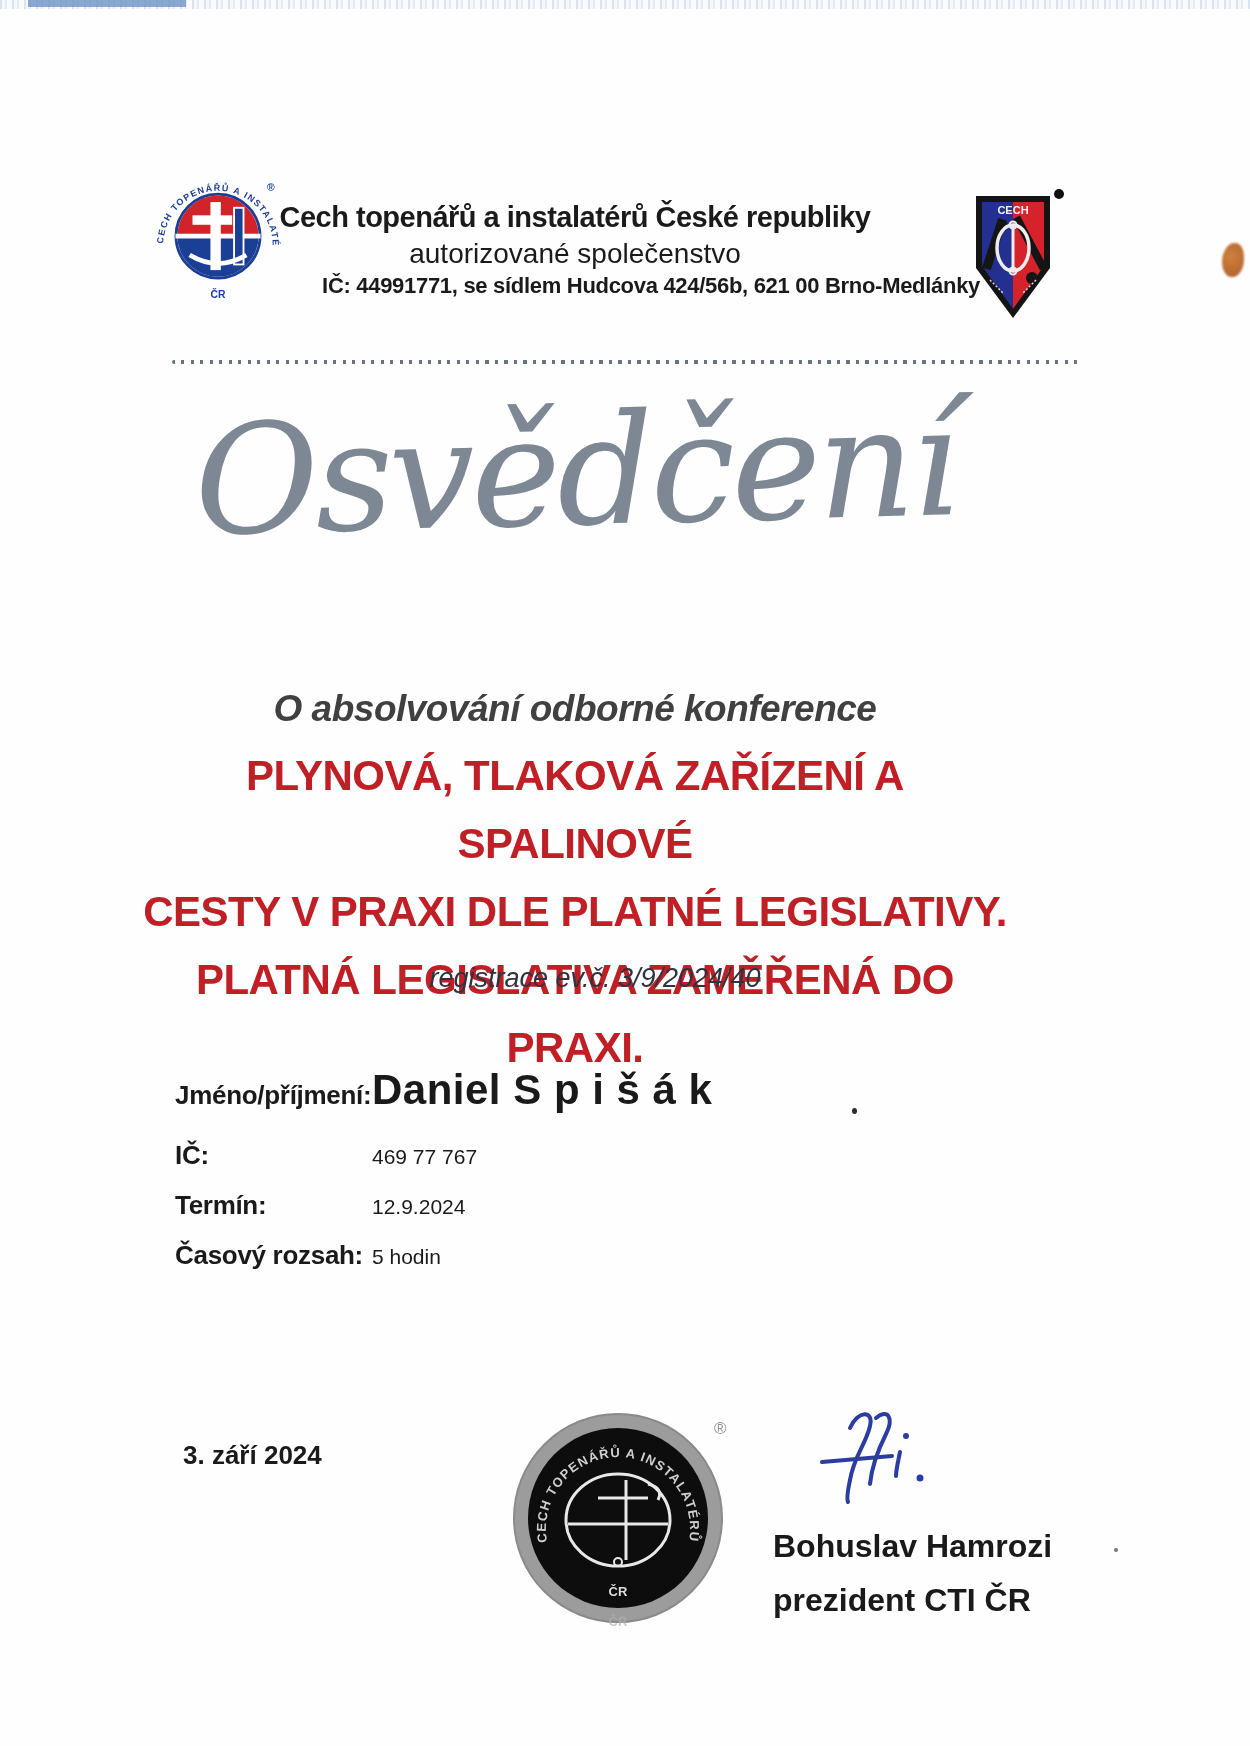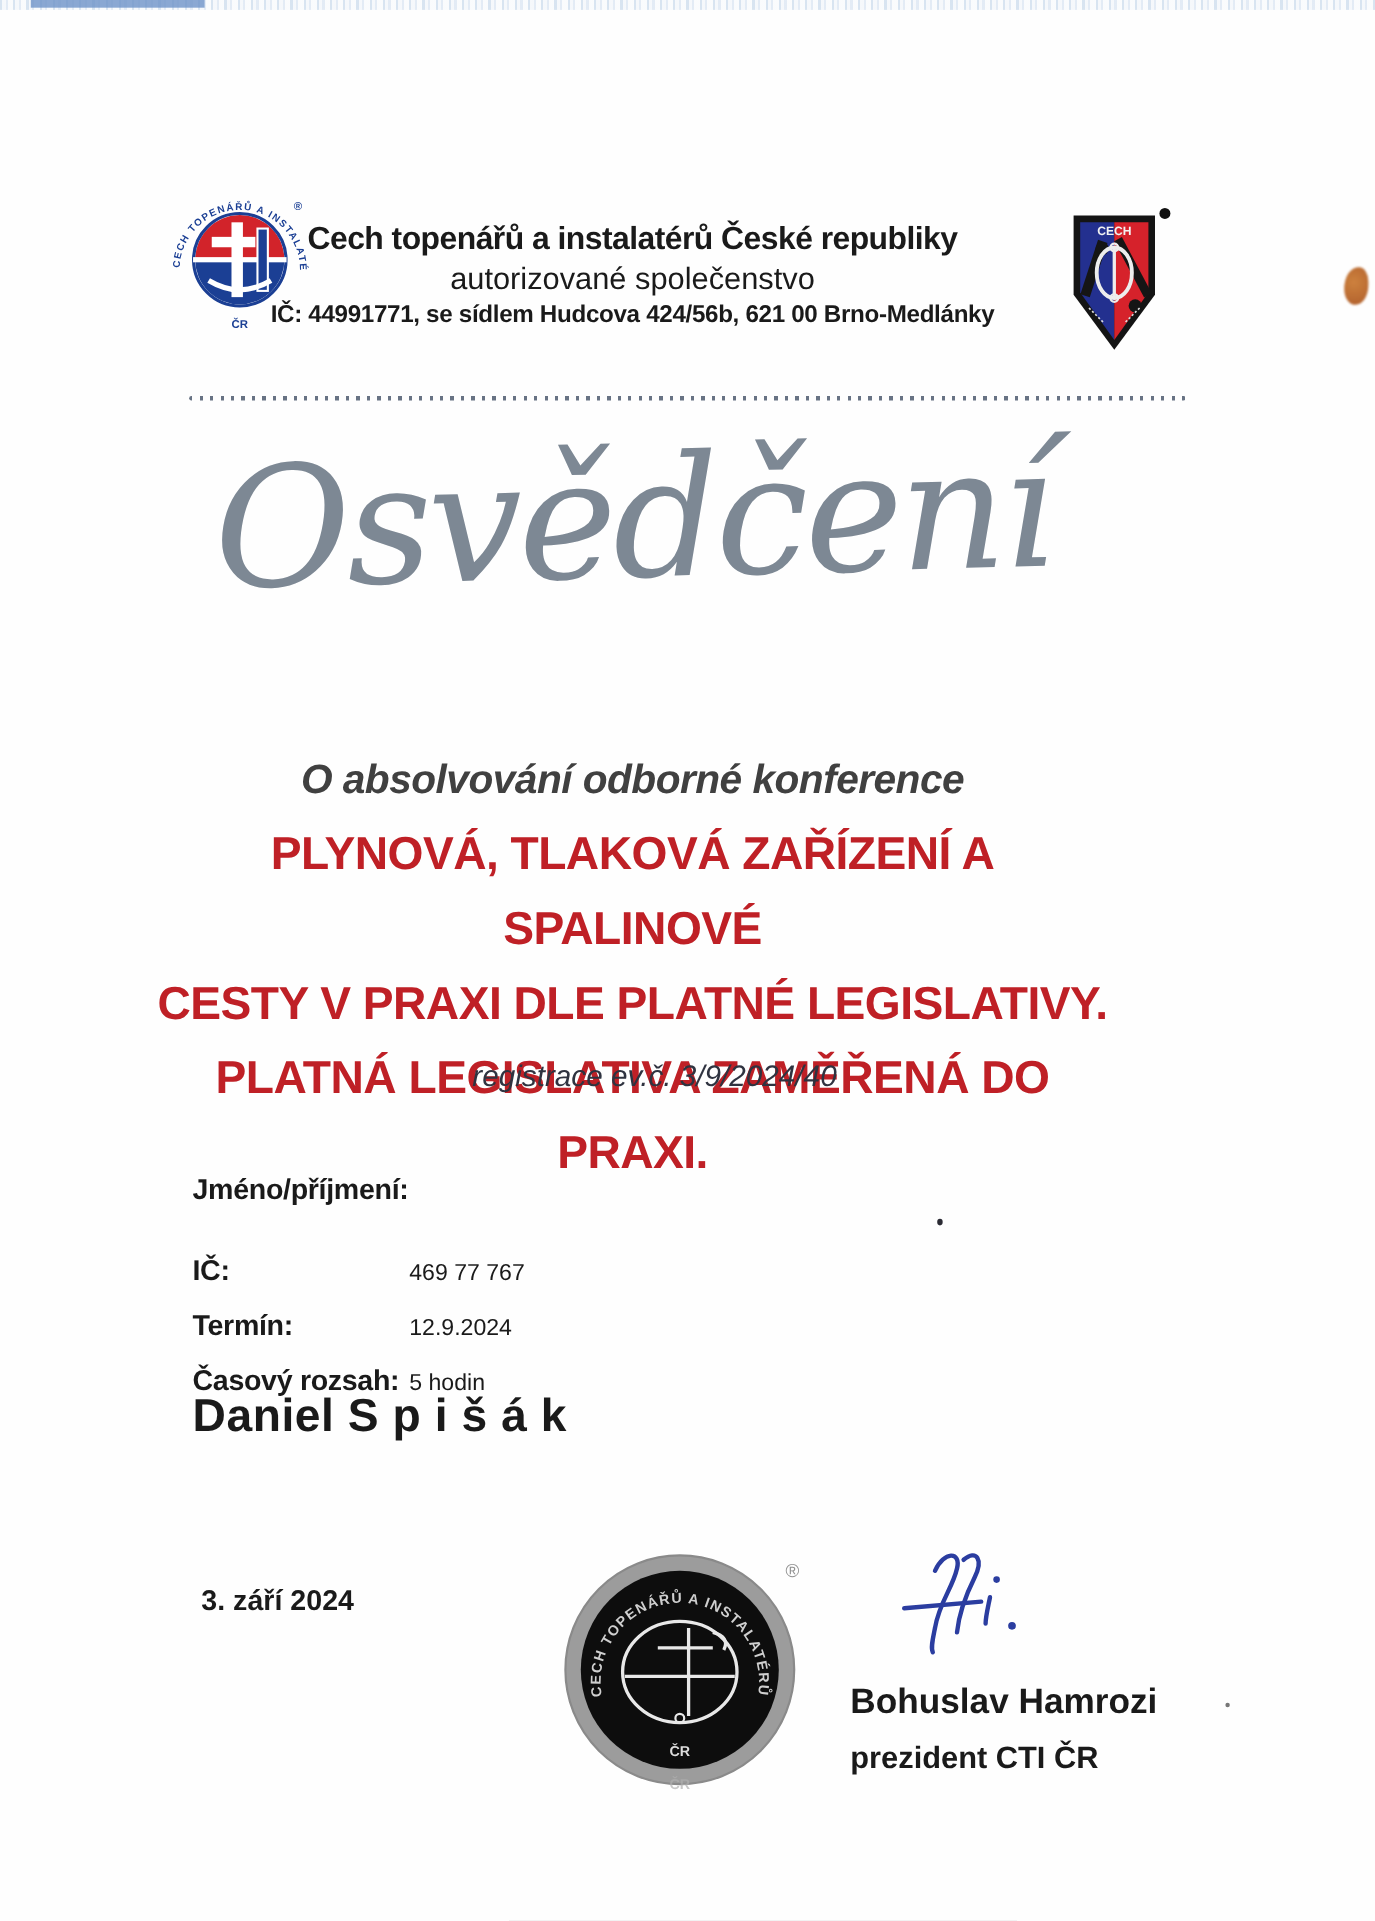--- a/index.html
+++ b/index.html
@@ -23,21 +23,21 @@
     border-radius:60% 40% 55% 45%;filter:blur(1.2px);opacity:.92;
   }
   .speck-1{position:absolute;left:852px;top:1108px;width:5px;height:6px;background:#2a2a33;border-radius:50%;}
   .speck-2{position:absolute;left:1114px;top:1548px;width:4px;height:4px;background:#555;border-radius:50%;opacity:.8;}
 
   
   .hdr-logo-left{position:absolute;left:150px;top:166px;}
   .hdr-text{position:absolute;left:170px;top:200px;width:810px;text-align:center;line-height:1.2;}
   .hdr-org{font-size:29px;font-weight:bold;letter-spacing:-.5px;}
   .hdr-sub{font-size:28px;font-weight:normal;margin-top:2px;}
-  .hdr-addr{font-size:22px;font-weight:bold;letter-spacing:-.3px;margin-top:3px;}
+  .hdr-addr{font-size:22px;font-weight:bold;letter-spacing:-.3px;margin-top:3px;text-align:right;}
   .hdr-logo-right{position:absolute;left:966px;top:186px;}
 
   
   .dotline{
     position:absolute;left:172px;top:360px;width:906px;height:4px;
     background:repeating-linear-gradient(90deg,#4d5a6e 0 3px,transparent 3px 9.5px);
     opacity:.85;border-radius:2px;
   }
 
   
@@ -58,28 +58,28 @@
   .registration{
     position:absolute;left:175px;top:963px;width:840px;text-align:center;
     font-style:italic;font-size:27px;color:#2f3340;
   }
 
   
   .frow{position:absolute;left:175px;display:flex;align-items:baseline;width:900px;}
   .flabel{width:197px;flex:0 0 197px;font-weight:bold;font-size:26px;letter-spacing:-.3px;}
   .fvalue{font-size:21px;}
   .fvalue-name{font-size:42px;font-weight:bold;letter-spacing:.5px;}
-  .r1{top:1066px;flex-direction:column;}.r2{top:1140px;}.r3{top:1190px;}.r4{top:1240px;}.r5{top:1290px;}
+  .r1{top:1066px;}.r2{top:1140px;}.r3{top:1190px;}.r4{top:1240px;}.r5{top:1290px;}
 
   
   .date{position:absolute;left:183px;top:1440px;font-weight:bold;font-size:26px;}
   .seal{position:absolute;left:498px;top:1404px;}
   .signature{position:absolute;left:788px;top:1406px;}
   .signer-name{position:absolute;left:773px;top:1528px;font-size:32px;font-weight:600;}
-  .signer-title{position:absolute;left:773px;top:1582px;font-size:28px;font-weight:600;}
+  .signer-title{position:absolute;left:773px;top:1582px;font-size:32px;font-weight:600;}
 </style>
 </head>
 <body>
 
 <div class="page">
 
   <div class="scan-strip"></div>
   <div class="scan-strip-dark"></div>
   <div class="smudge"></div>
   <div class="speck-1"></div>

